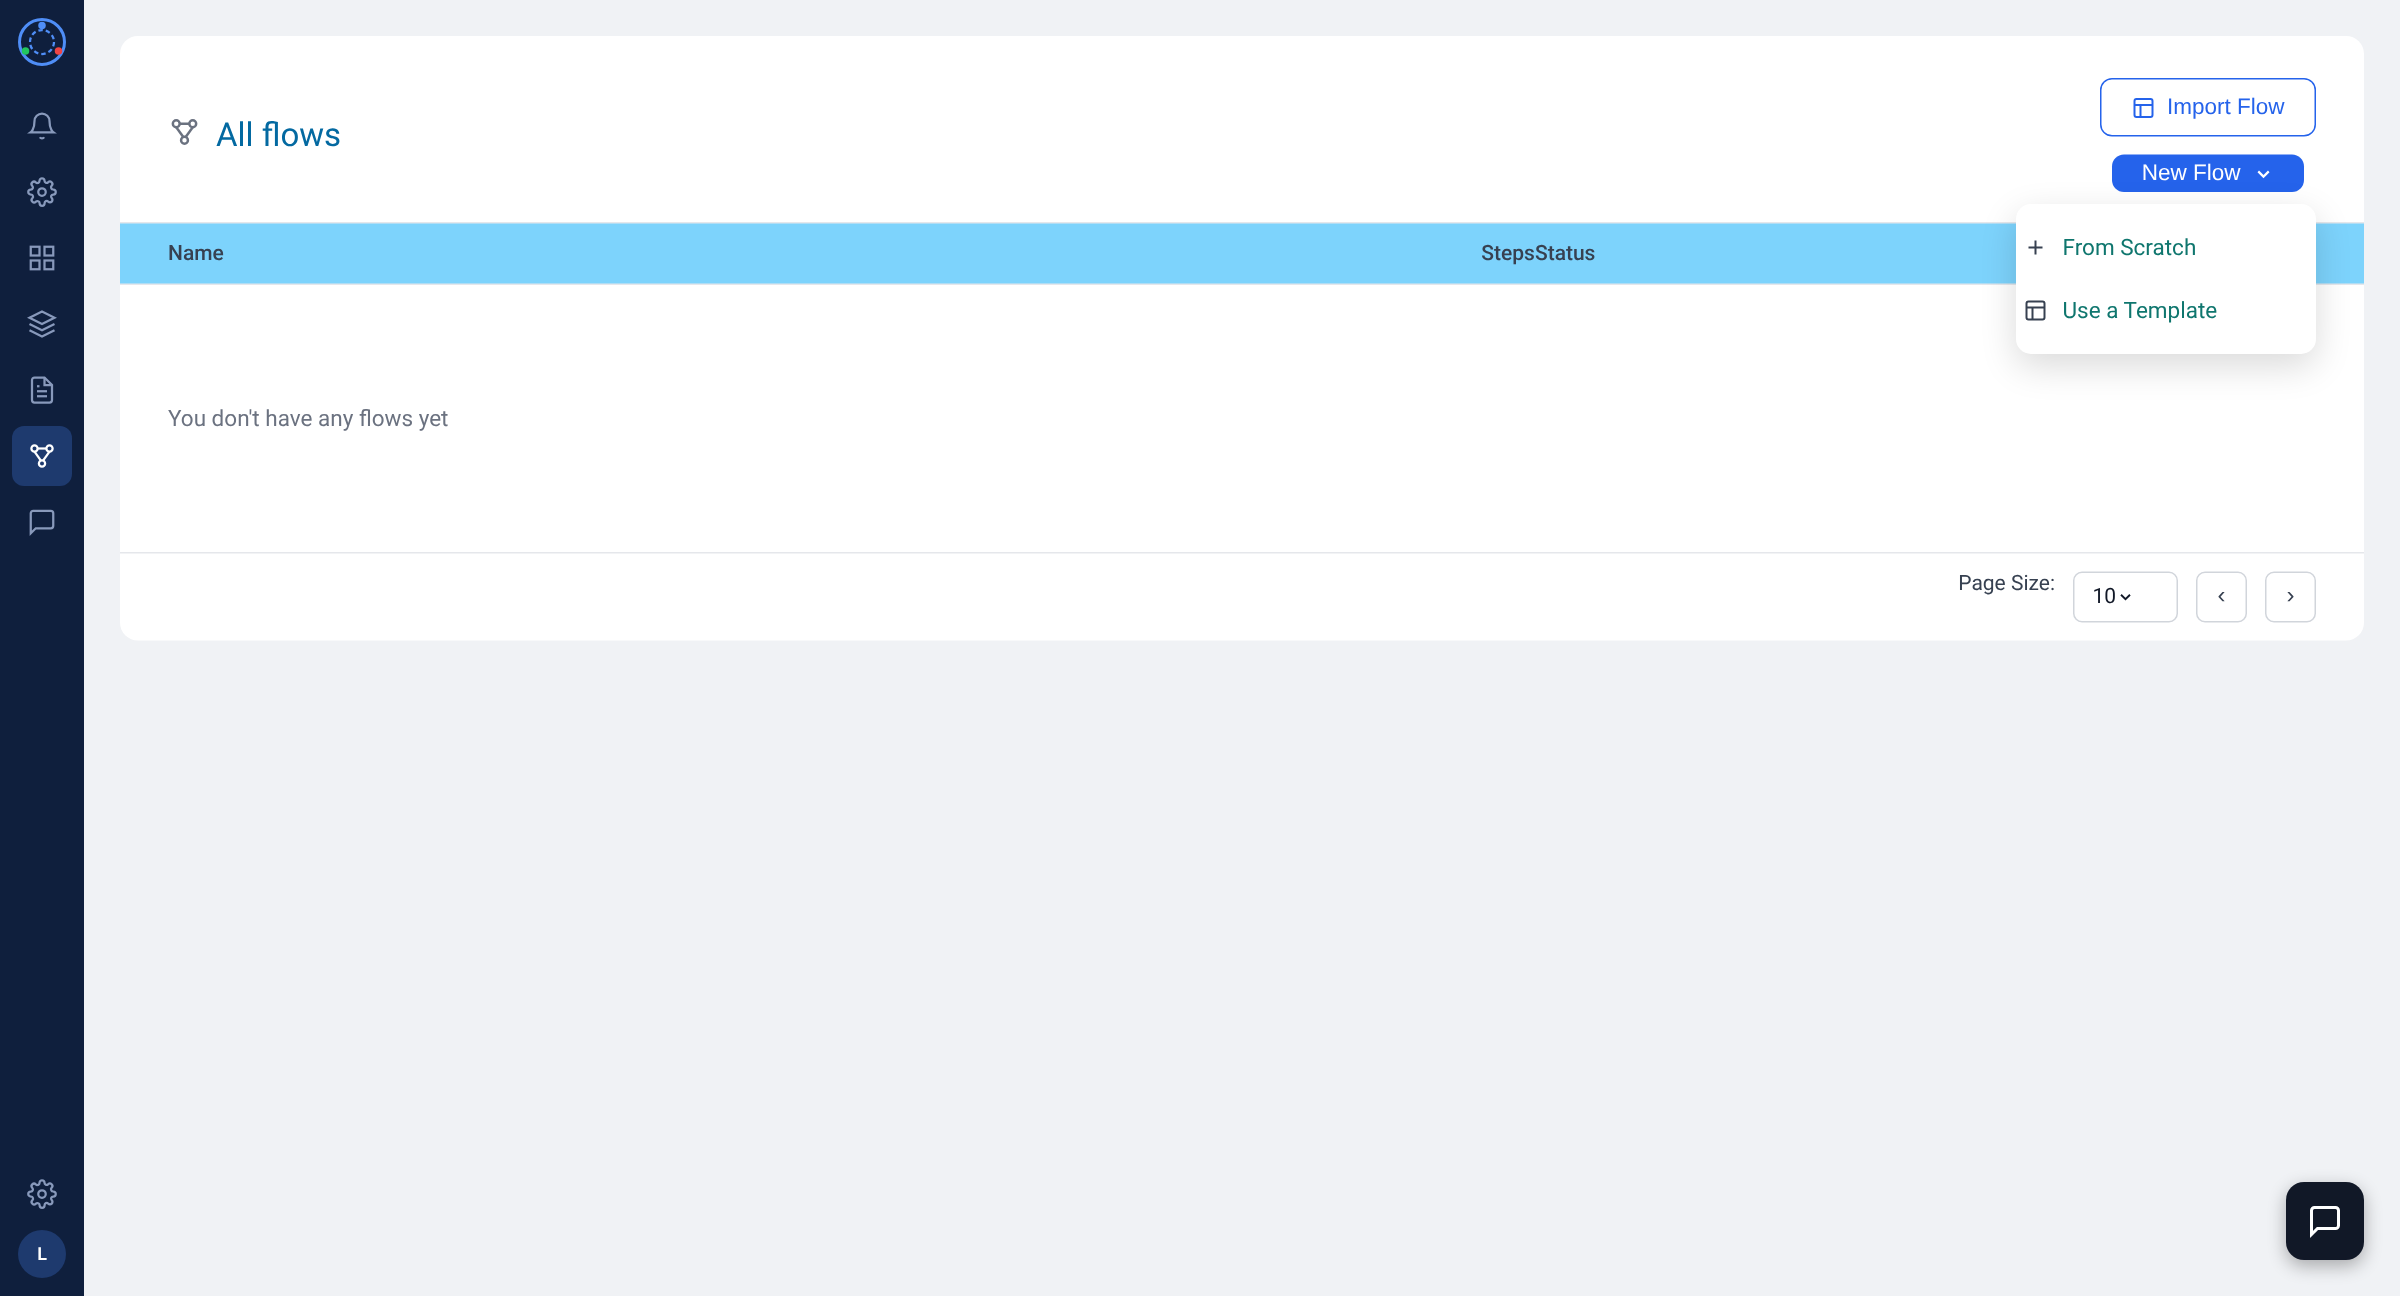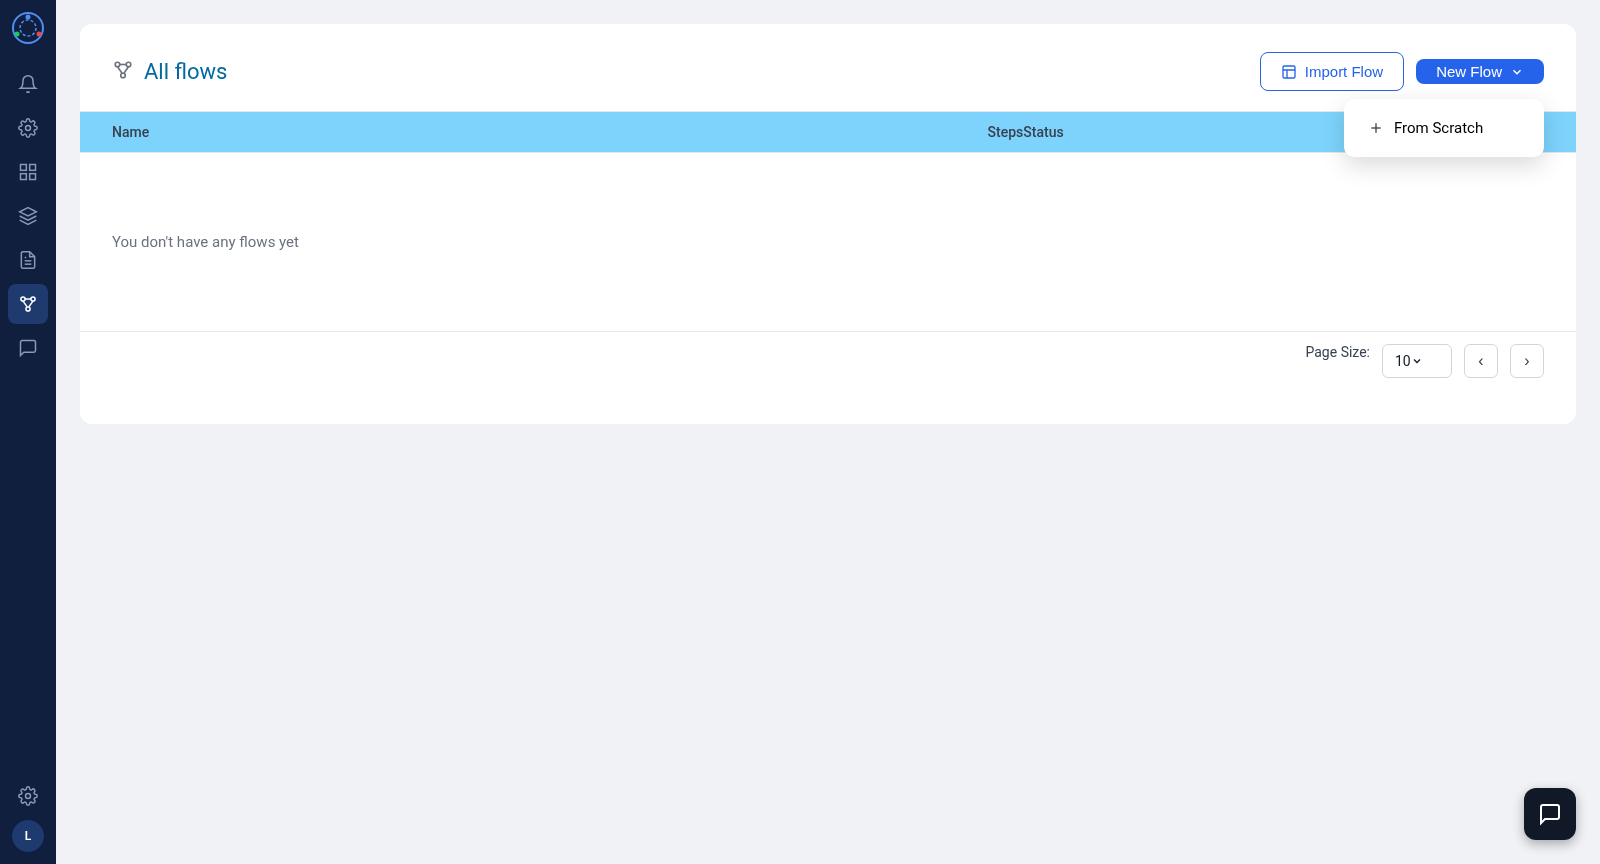--- a/index.html
+++ b/index.html
@@ -103,20 +103,21 @@
       font-size: 22px;
       font-weight: 400;
       color: #0369a1;
     }
 
     .header-actions {
       display: flex;
       gap: 12px;
       align-items: center;
       position: relative;
+      flex-direction: column;
     }
 
     .btn-import {
       display: flex;
       align-items: center;
       gap: 8px;
       padding: 10px 20px;
       border: 1.5px solid #2563eb;
       border-radius: 8px;
       background: #fff;
@@ -211,23 +212,23 @@
       border-radius: 10px;
       box-shadow: 0 8px 24px rgba(0,0,0,0.15);
       padding: 8px 0;
       min-width: 200px;
       z-index: 100;
     }
     .dropdown-item {
       display: flex;
       align-items: center;
       gap: 10px;
-      padding: 12px 24px;
+      padding: 12px 5px;
       font-size: 15px;
-      color: #000000;
+      color: #0f766e;
       cursor: pointer;
     }
 
     
     .chat-btn {
       position: fixed;
       bottom: 24px;
       right: 24px;
       width: 52px;
       height: 52px;
@@ -353,20 +354,27 @@
           </svg>
         </button>
 
         <div class="dropdown-menu">
           <div class="dropdown-item">
             <svg width="16" height="16" viewBox="0 0 24 24" fill="none" stroke="#374151" stroke-width="2">
               <line x1="12" y1="5" x2="12" y2="19"></line>
                 <line x1="5" y1="12" x2="19" y2="12"></line>
             </svg>
             <span>From Scratch</span>
+          </div>
+          <div class="dropdown-item">
+            <svg width="16" height="16" viewBox="0 0 24 24" fill="none" stroke="#374151" stroke-width="2">
+              <rect x="3" y="3" width="18" height="18" rx="2"></rect>
+              <path d="M3 9h18M9 21V9"></path>
+            </svg>
+            <span>Use a Template</span>
           </div>
         </div>
       </div>
     </div>
 
     <div class="table-header">
       <div class="col-name">Name</div>
       <div class="col-steps">Steps</div>
       <div class="col-status">Status</div>
     </div>

